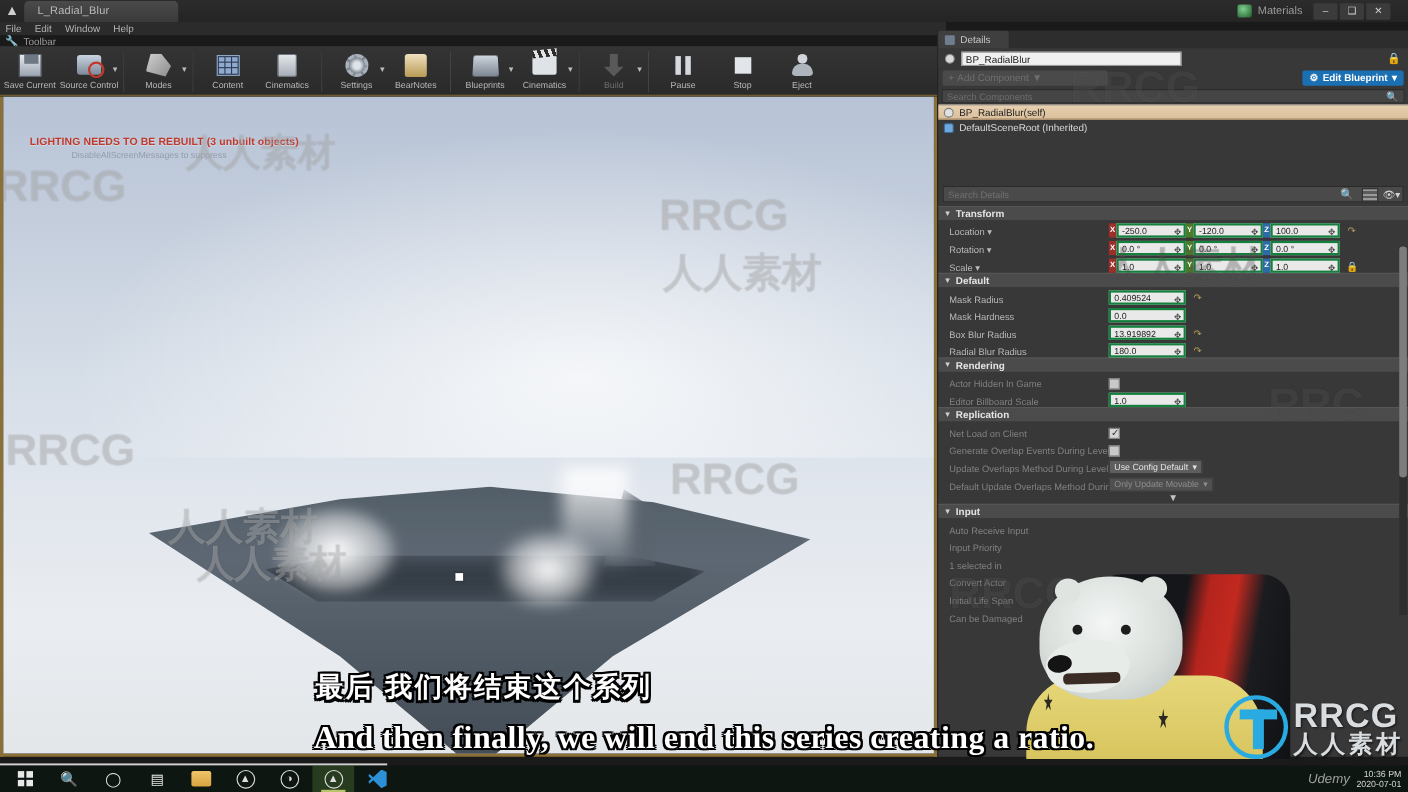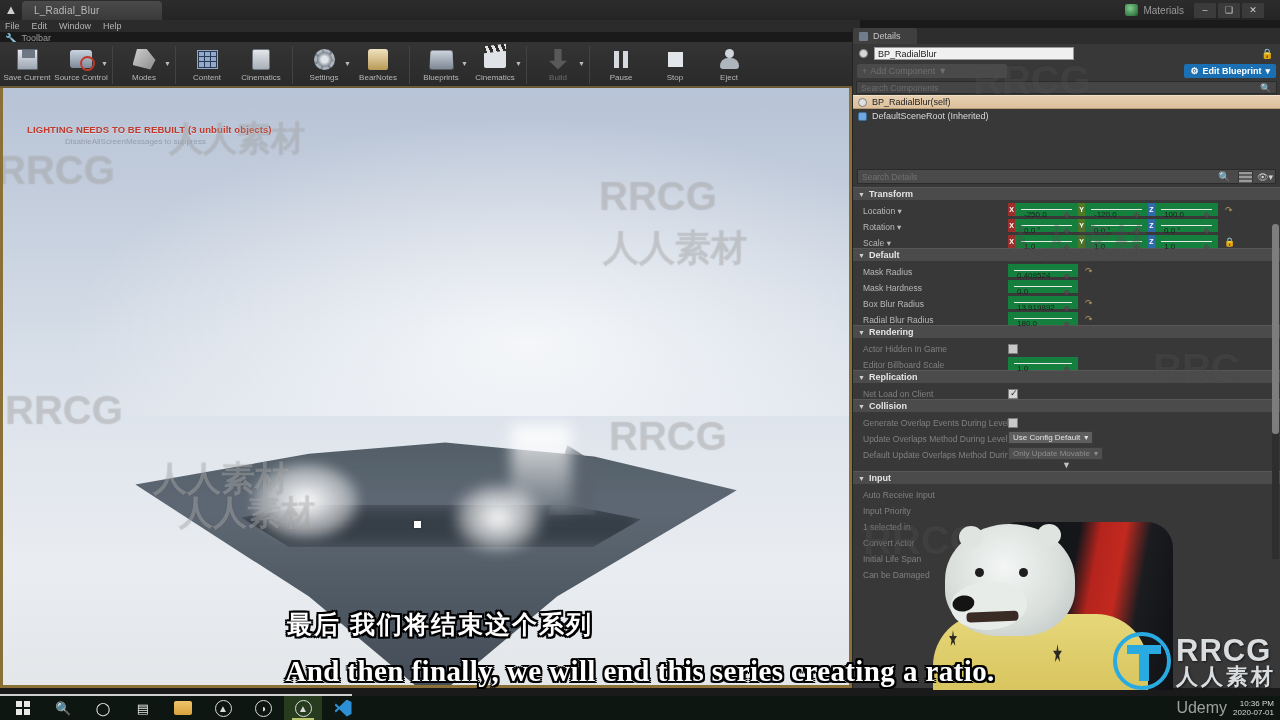--- a/index.html
+++ b/index.html
@@ -176,21 +176,21 @@
   .prow { height:16px; display:flex; align-items:flex-end; font-size:8.5px; color:#b9b9b9;
           padding-left:10px; }
   .prow .plabel { width:145px; flex:0 0 145px; white-space:nowrap; overflow:hidden; }
   .prow .plabel.dim { color:#808080; }
   .pval { display:flex; align-items:center; gap:2px; flex:1; }
 
   .vec { display:flex; align-items:center; gap:0; }
   .axis { width:7px; height:13px; color:#fff; font-size:7px; font-weight:bold;
           text-align:center; line-height:13px; }
   .axis.x { background:#9c2f2a; } .axis.y { background:#4d7a26; } .axis.z { background:#2f6aa8; }
-  .numbox { width:63px; height:13px; background:#e9e9e9; border:6px solid #15803d;
+  .numbox { width:63px; height:13px; background:#e9e9e9; border:2px solid #15803d;
             color:#1c1c1c; font-size:8px; padding-left:3px; line-height:12px;
             position:relative; }
   .numbox .spin { position:absolute; right:2px; top:1px; color:#4a4a4a; font-size:8px; }
   .numbox.def { width:70px; }
   .revert { color:#b49b5e; font-size:9px; margin-left:5px; }
   .lockg { color:#b6b6b6; font-size:9px; margin-left:4px; }
 
   .chk { width:10px; height:10px; background:#c9c9c9; border:1px solid #7e7e7e; }
   .chk.on { background:#d6d6d6; position:relative; }
   .chk.on:after { content:"\2713"; position:absolute; left:1px; top:-2px;
@@ -267,21 +267,21 @@
   .tbi.act:after { content:""; position:absolute; left:8px; bottom:0; width:22px; height:2px;
                    background:#b8c46a; }
   .ti-folder { width:18px;height:14px;background:linear-gradient(180deg,#f0c46a,#d8a33f);border-radius:2px; }
   .ti-ue { width:17px;height:17px;border-radius:50%;border:1.5px solid #dcdcdc;
            color:#dcdcdc;font-size:10px;display:flex;align-items:center;justify-content:center; }
   .ti-vs { width:17px;height:17px;background:#2d8fd6;
            clip-path:polygon(72% 0,100% 14%,100% 86%,72% 100%,28% 58%,8% 76%,0 66%,18% 50%,0 34%,8% 24%,28% 42%); }
   .tray { margin-left:auto; display:flex; align-items:center; gap:6px; padding-right:6px;
           color:#d8d8d8; font-size:8px; }
   .tray .clock { display:flex; flex-direction:column; align-items:flex-end; line-height:1.15; }
-  .udemy { color:#cfcfcf; font-size:16px; opacity:.75; }
+  .udemy { color:#cfcfcf; font-size:12px; font-style:italic; opacity:.75; }
   .progline { position:absolute; left:0; top:694px; width:352px; height:2px; background:#cfcfcf; }
 </style>
 </head>
 <body>
 
 <div id="app">
 
   <div class="titlebar">
     <div class="ue-logo">▲</div>
     <div class="tab">L_Radial_Blur</div>
@@ -598,24 +598,20 @@
         <span class="tri">▼</span>
         <span>Replication</span>
       </div>
       <div class="prow">
         <span class="plabel dim">Net Load on Client</span>
         <span class="pval">
             <span class="chk on"></span>
           </span>
       </div>
 
-      <div class="cat">
-        <span class="tri">▼</span>
-        <span>Collision</span>
-      </div>
       <div class="prow">
         <span class="plabel dim">Generate Overlap Events During Level St</span>
         <span class="pval">
             <span class="chk"></span>
           </span>
       </div>
       <div class="prow">
         <span class="plabel dim">Update Overlaps Method During Level St</span>
         <span class="pval">
           <span class="dd">

